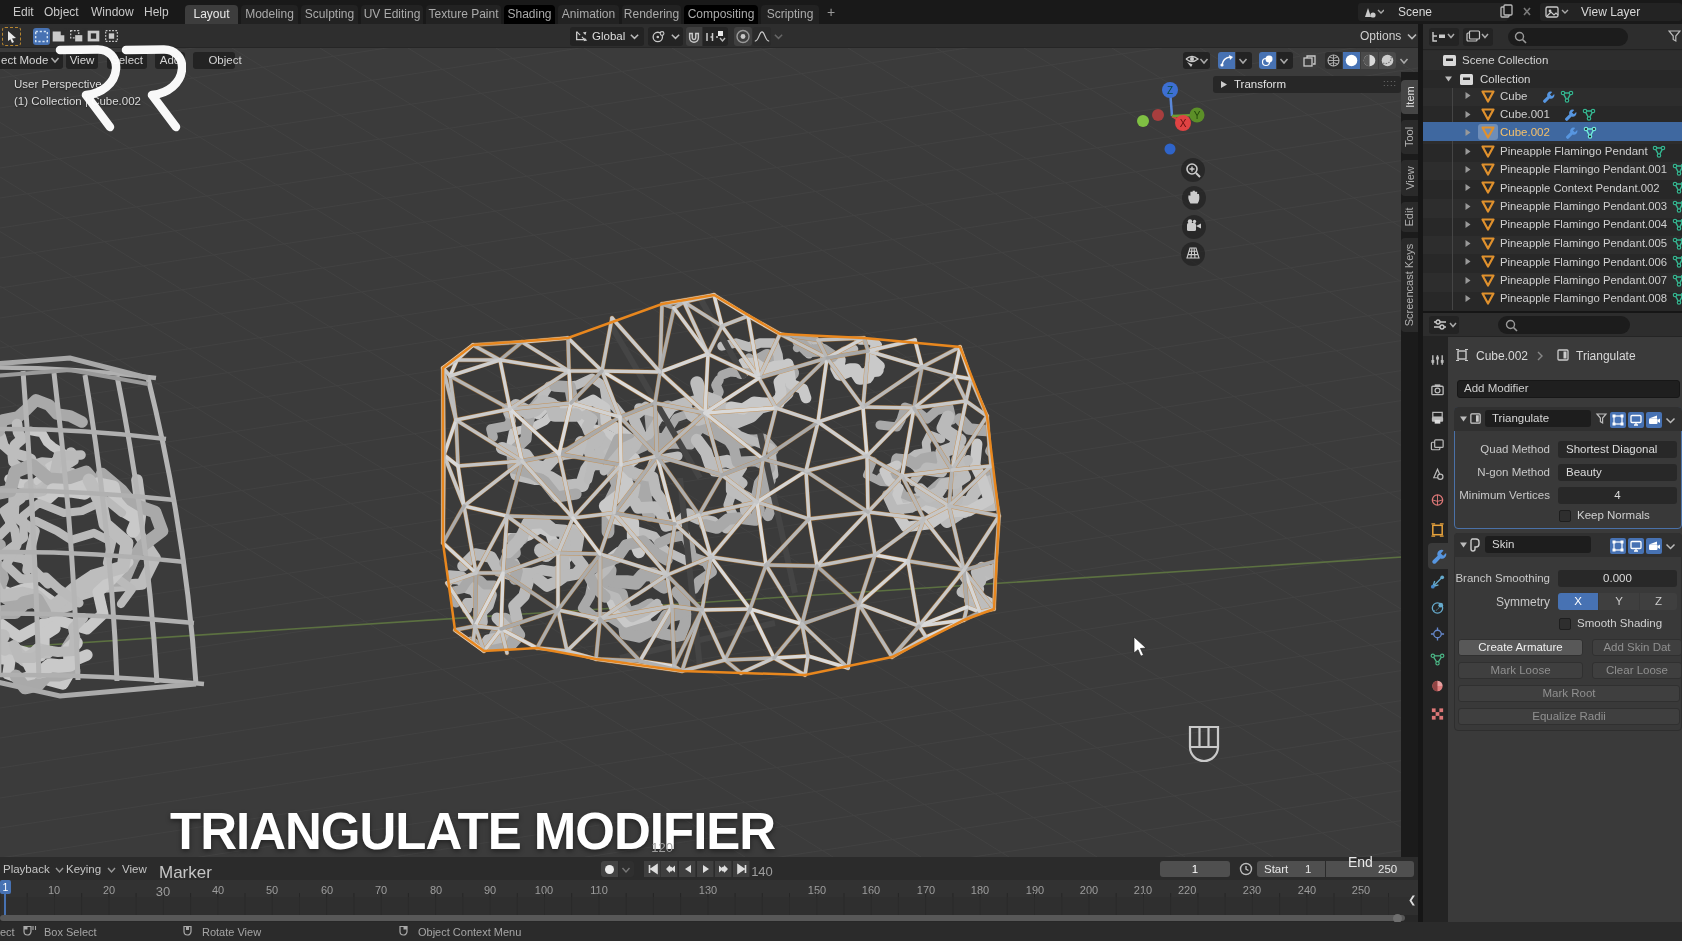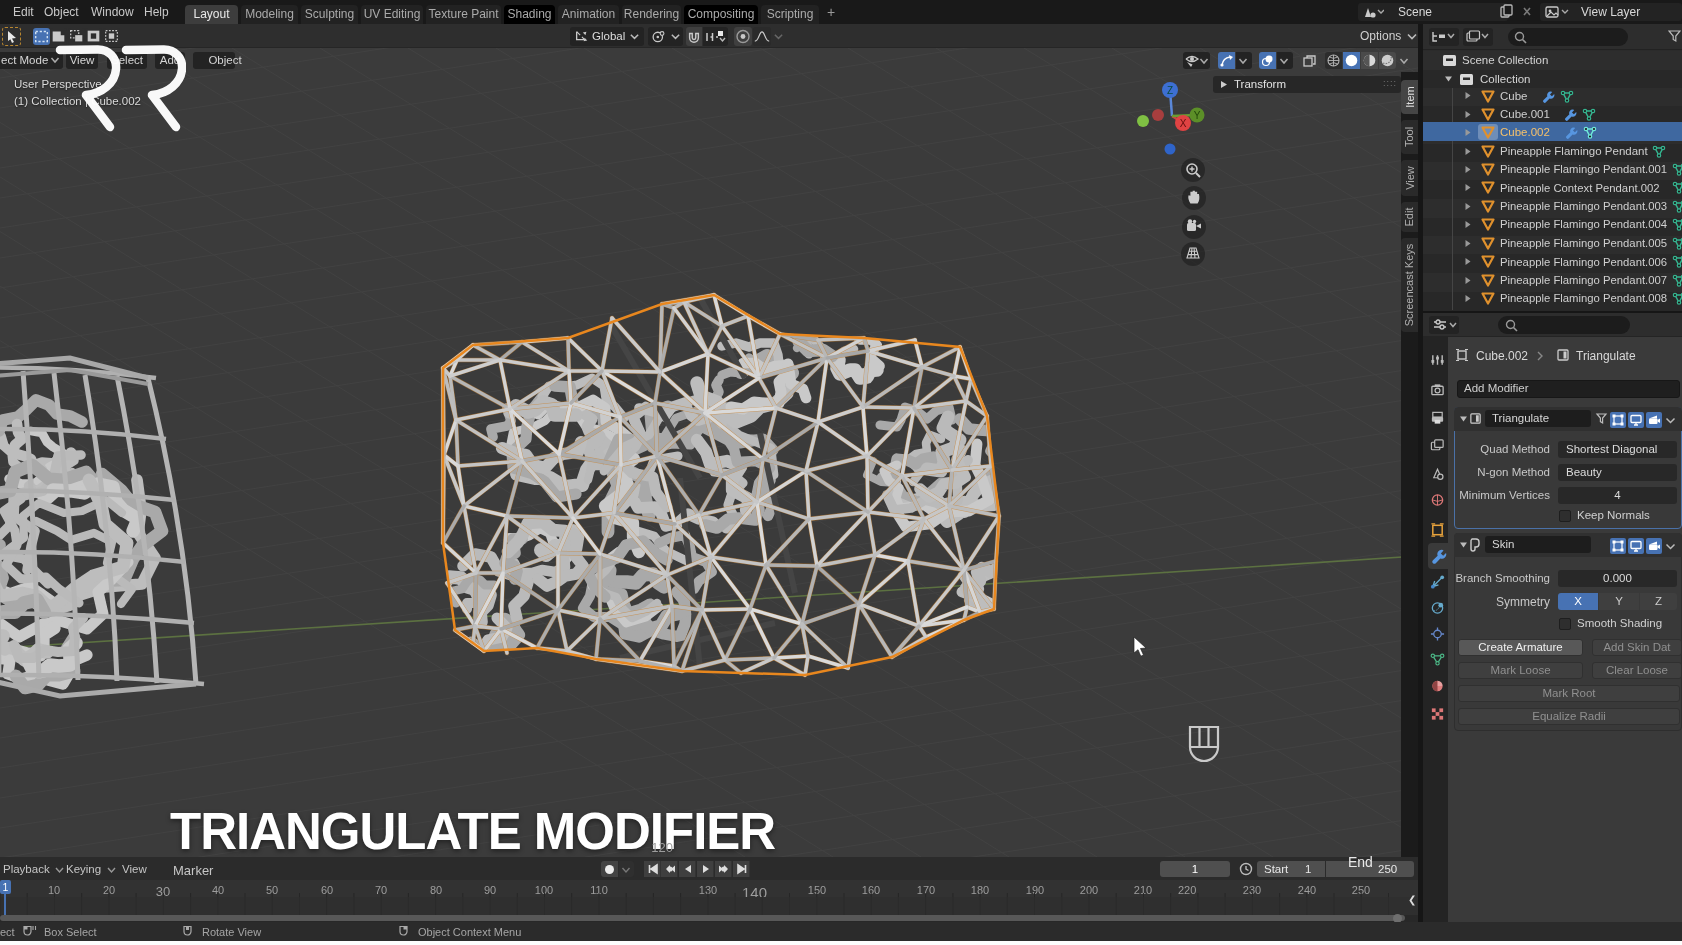--- a/index.html
+++ b/index.html
@@ -1180,21 +1180,21 @@
 <div class="abs" style="left:1592px;top:662px;width:90px;height:17px;background:#3f3f3f;border:1px solid #303030;border-radius:3px"></div>
 <div class="txt" style="left:1592px;top:664px;width:90px;text-align:center;font-size:11.5px;color:#909090">Clear Loose</div>
 <div class="abs" style="left:1458px;top:685px;width:222px;height:17px;background:#3f3f3f;border:1px solid #303030;border-radius:3px"></div>
 <div class="txt" style="left:1458px;top:687px;width:222px;text-align:center;font-size:11.5px;color:#909090">Mark Root</div>
 <div class="abs" style="left:1458px;top:708px;width:222px;height:17px;background:#3f3f3f;border:1px solid #303030;border-radius:3px"></div>
 <div class="txt" style="left:1458px;top:710px;width:222px;text-align:center;font-size:11.5px;color:#909090">Equalize Radii</div>
 <div class="abs" style="left:0;top:857px;width:1418px;height:65px;background:#2b2b2b;border-radius:0 0 8px 0"></div>
 <div class="txt" style="left:3px;top:863px;font-size:11.5px;color:#c5c5c5">Playback</div>
 <div class="txt" style="left:66px;top:863px;font-size:11.5px;color:#c5c5c5">Keying</div>
 <div class="txt" style="left:122px;top:863px;font-size:11.5px;color:#c5c5c5">View</div>
-<div class="txt" style="left:173px;top:863px;font-size:13px;color:#c5c5c5">Marker</div>
+<div class="txt" style="left:159px;top:863px;font-size:17px;color:#c5c5c5">Marker</div>
 <svg class="abs" style="left:55px;top:867px" width="9" height="7" viewBox="0 0 9 7">
     <path d="M1 1 l3.5 4 3.5 -4" stroke="#999" stroke-width="1.4" fill="none"></path>
   </svg>
 <svg class="abs" style="left:107px;top:867px" width="9" height="7" viewBox="0 0 9 7">
     <path d="M1 1 l3.5 4 3.5 -4" stroke="#999" stroke-width="1.4" fill="none"></path>
   </svg>
 <div class="abs" style="left:601px;top:861px;width:17px;height:16px;background:#434343;border-radius:3px 0 0 3px"></div>
 <div class="abs" style="left:605px;top:865px;width:9px;height:9px;border-radius:50%;background:#ededed"></div>
 <div class="abs" style="left:619px;top:861px;width:15px;height:16px;background:#2f2f2f;border-radius:0 3px 3px 0"></div>
 <svg class="abs" style="left:621px;top:867px" width="10" height="7" viewBox="0 0 10 7">
@@ -1245,21 +1245,21 @@
 <div class="txt" style="left:198px;top:884px;width:40px;text-align:center;font-size:11px;color:#9d9d9d">40</div>
 <div class="txt" style="left:252px;top:884px;width:40px;text-align:center;font-size:11px;color:#9d9d9d">50</div>
 <div class="txt" style="left:307px;top:884px;width:40px;text-align:center;font-size:11px;color:#9d9d9d">60</div>
 <div class="txt" style="left:361px;top:884px;width:40px;text-align:center;font-size:11px;color:#9d9d9d">70</div>
 <div class="txt" style="left:416px;top:884px;width:40px;text-align:center;font-size:11px;color:#9d9d9d">80</div>
 <div class="txt" style="left:470px;top:884px;width:40px;text-align:center;font-size:11px;color:#9d9d9d">90</div>
 <div class="txt" style="left:524px;top:884px;width:40px;text-align:center;font-size:11px;color:#9d9d9d">100</div>
 <div class="txt" style="left:579px;top:884px;width:40px;text-align:center;font-size:11px;color:#9d9d9d">110</div>
 <div class="txt" style="left:633px;top:840px;width:40px;text-align:right;font-size:13px;color:#9d9d9d">120</div>
 <div class="txt" style="left:688px;top:884px;width:40px;text-align:center;font-size:11px;color:#9d9d9d">130</div>
-<div class="txt" style="left:742px;top:884px;width:40px;font-size:15px;color:#9d9d9d">140</div>
+<div class="txt" style="left:742px;top:864px;width:40px;text-align:center;font-size:13px;color:#9d9d9d">140</div>
 <div class="txt" style="left:797px;top:884px;width:40px;text-align:center;font-size:11px;color:#9d9d9d">150</div>
 <div class="txt" style="left:851px;top:884px;width:40px;text-align:center;font-size:11px;color:#9d9d9d">160</div>
 <div class="txt" style="left:906px;top:884px;width:40px;text-align:center;font-size:11px;color:#9d9d9d">170</div>
 <div class="txt" style="left:960px;top:884px;width:40px;text-align:center;font-size:11px;color:#9d9d9d">180</div>
 <div class="txt" style="left:1015px;top:884px;width:40px;text-align:center;font-size:11px;color:#9d9d9d">190</div>
 <div class="txt" style="left:1069px;top:884px;width:40px;text-align:center;font-size:11px;color:#9d9d9d">200</div>
 <div class="txt" style="left:1123px;top:884px;width:40px;text-align:center;font-size:11px;color:#9d9d9d">210</div>
 <div class="txt" style="left:1178px;top:884px;width:40px;font-size:11px;color:#9d9d9d">220</div>
 <div class="txt" style="left:1232px;top:884px;width:40px;text-align:center;font-size:11px;color:#9d9d9d">230</div>
 <div class="txt" style="left:1287px;top:884px;width:40px;text-align:center;font-size:11px;color:#9d9d9d">240</div>

